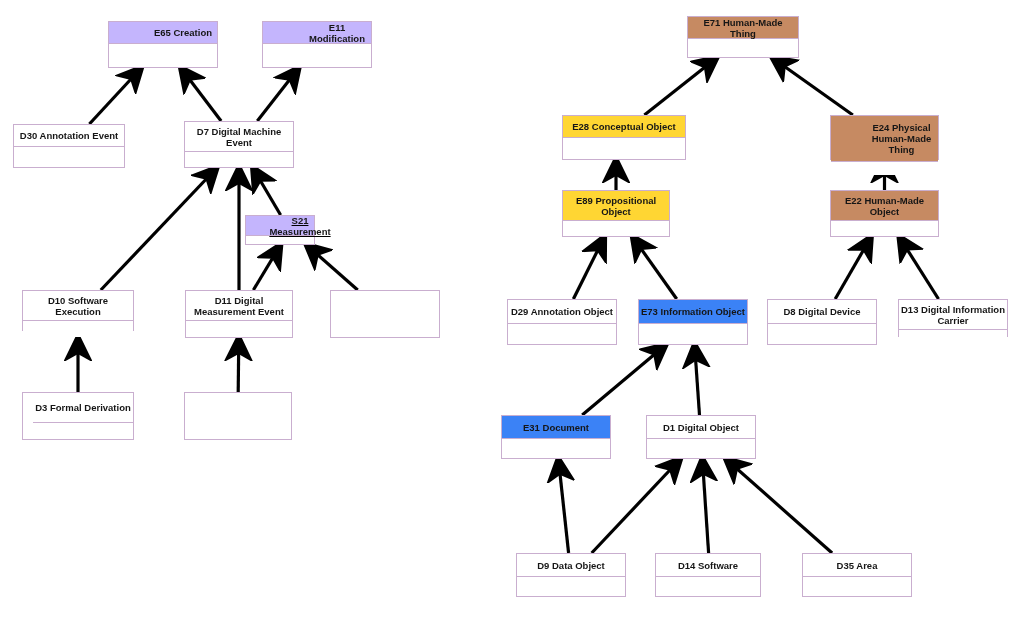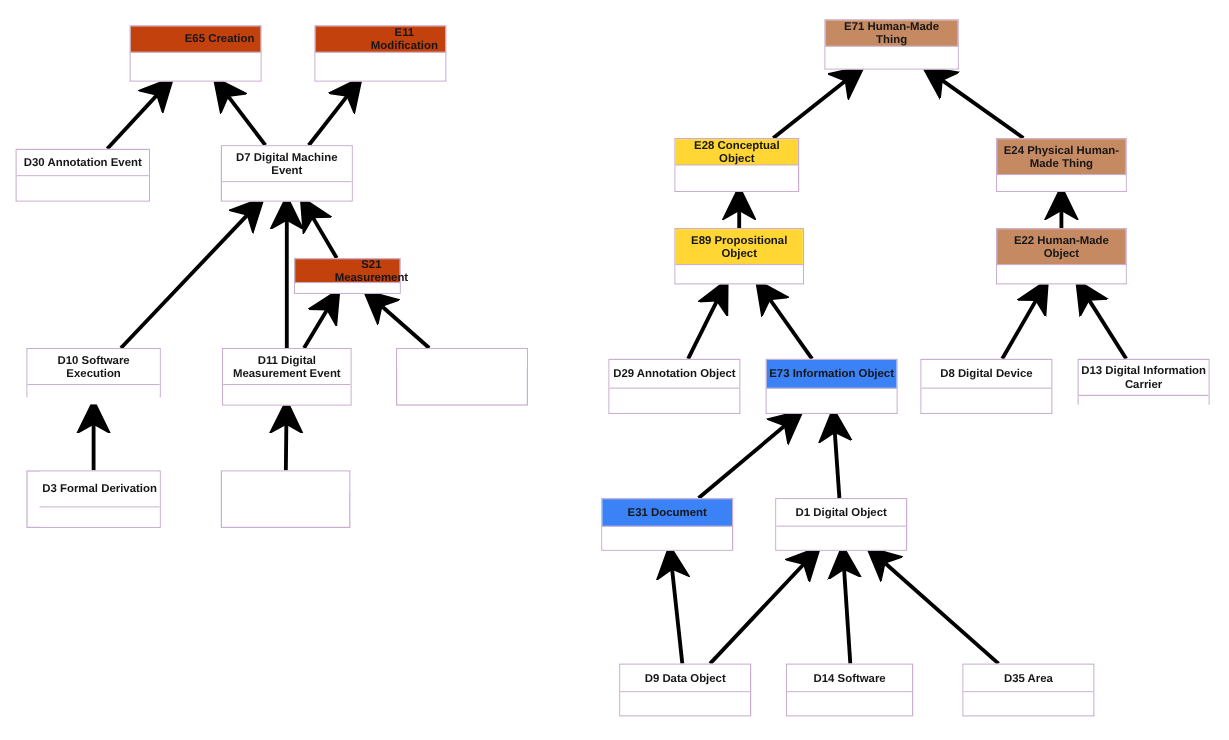--- a/index.html
+++ b/index.html
@@ -5,21 +5,21 @@
   html,body{margin:0;padding:0;background:#ffffff;}
   body{width:1024px;height:617px;font-family:"Liberation Sans",sans-serif;overflow:hidden;}
   #stage{position:relative;width:1024px;height:617px;}
   svg#edges{position:absolute;left:0;top:0;width:1024px;height:617px;pointer-events:none;}
   .node{position:absolute;box-sizing:border-box;border:1px solid #c9aecf;background:#ffffff;}
   .node .hdr{box-sizing:border-box;border-bottom:1px solid #c9aecf;
       font-size:9.5px;font-weight:bold;color:#161616;text-align:center;
       display:flex;align-items:center;justify-content:center;line-height:11px;padding:0 2px;}
   .node .body{box-sizing:border-box;background:#ffffff;}
   .node.plain .hdr{background:#ffffff;font-weight:bold;}
-  .node.blue .hdr{background:#c2410c;padding-left:42px;}
+  .node.blue .hdr{background:#c4b5fd;padding-left:42px;}
   .node.brown .hdr{background:#c68a62;}
   .node.yellow .hdr{background:#ffd633;}
   .node.gold .hdr{background:#3b82f6;}
 </style>
 </head>
 <body>
 
 <div id="stage">
   <svg id="edges" viewBox="0 0 1024 617" xmlns="http://www.w3.org/2000/svg">
     <defs>
@@ -65,21 +65,21 @@
           <div class="body" style="height: 23px;"></div>
         </div>
         <div class="node plain" style="left: 13px; top: 124px; width: 112px; height: 44px;">
           <div class="hdr" style="height: 22px;">D30 Annotation Event</div>
           <div class="body" style="height: 20px;"></div>
         </div>
         <div class="node plain" style="left: 184px; top: 121px; width: 110px; height: 47px;">
           <div class="hdr" style="height: 30px;">D7 Digital Machine Event</div>
           <div class="body" style="height: 15px;"></div>
         </div>
-        <div class="node blue" style="left: 245px; top: 215px; width: 89px; height: 30px;">
+        <div class="node blue" style="left: 245px; top: 215px; width: 70px; height: 30px; text-decoration: underline;">
           <div class="hdr" style="height: 20px;">S21 Measurement</div>
           <div class="body" style="height: 8px;"></div>
         </div>
         <div class="node plain" style="left: 22px; top: 290px; width: 112px; height: 41px;">
           <div class="hdr" style="height: 30px;">D10 Software Execution</div>
           <div class="body" style="height: 16px;"></div>
         </div>
         <div class="node plain" style="left: 185px; top: 290px; width: 108px; height: 48px;">
           <div class="hdr" style="height: 30px;">D11 Digital Measurement Event</div>
           <div class="body" style="height: 16px;"></div>
@@ -93,26 +93,26 @@
         </div>
         <div class="node plain" style="left: 184px; top: 392px; width: 108px; height: 48px;">
           <div class="body" style="height: 16px;"></div>
         </div>
       </div>
       <div>
         <div class="node brown" style="left: 687px; top: 16px; width: 112px; height: 42px;">
           <div class="hdr" style="height: 22px;">E71 Human-Made Thing</div>
           <div class="body" style="height: 18px;"></div>
         </div>
-        <div class="node yellow" style="left: 562px; top: 115px; width: 104px; height: 45px;">
+        <div class="node yellow" style="left: 562px; top: 115px; width: 124px; height: 45px;">
           <div class="hdr" style="height: 22px;">E28 Conceptual Object</div>
           <div class="body" style="height: 21px;"></div>
         </div>
         <div class="node brown" style="left: 830px; top: 115px; width: 109px; height: 45px;">
-          <div class="hdr" style="height: 30px;">E24 Physical Human-Made Thing</div>
+          <div class="hdr" style="height: 46px; padding-left: 36px;">E24 Physical Human-Made Thing</div>
           <div class="body" style="height: 13px;"></div>
         </div>
         <div class="node yellow" style="left: 562px; top: 190px; width: 108px; height: 47px;">
           <div class="hdr" style="height: 30px;">E89 Propositional Object</div>
           <div class="body" style="height: 15px;"></div>
         </div>
         <div class="node brown" style="left: 830px; top: 190px; width: 109px; height: 47px;">
           <div class="hdr" style="height: 30px;">E22 Human-Made Object</div>
           <div class="body" style="height: 15px;"></div>
         </div>

